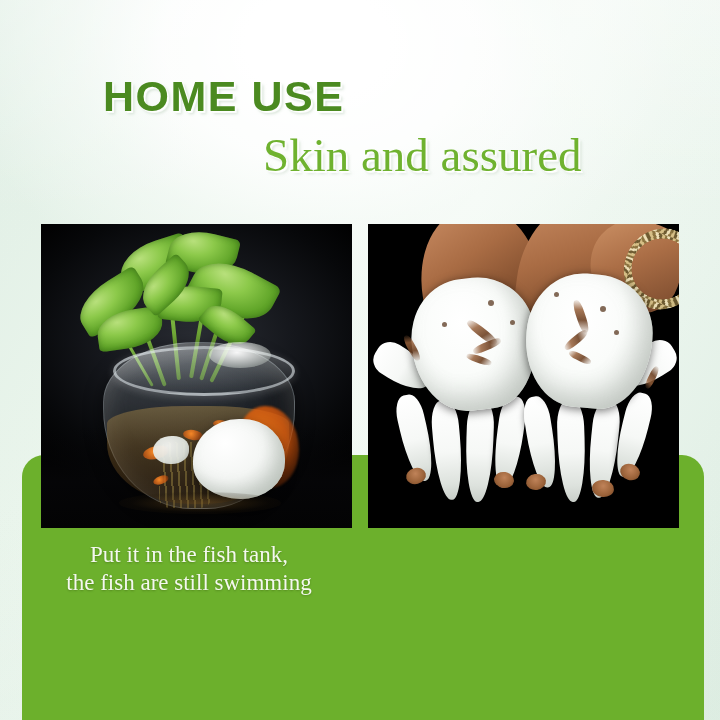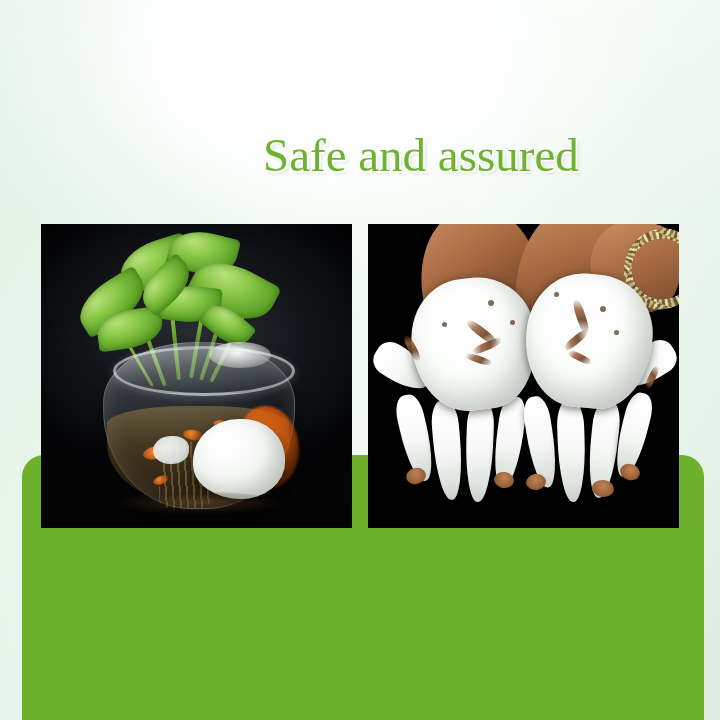--- a/index.html
+++ b/index.html
@@ -259,21 +259,22 @@
 </head>
 <body>
 
 <div id="stage">
 
   <div id="bg-base"></div>
   <div id="bg-vert"></div>
 
   <div id="green-panel"></div>
 
-  <div id="title-sub">Safe and assured</div>
+  <div id="title-main">HOME  USE</div>
+  <div id="title-sub">Skin and assured</div>
 
   <div id="photo-left" class="photo">
     <div class="photo-inner">
       <div class="lp-bg"></div>
       <div class="lp-floor"></div>
 
       <div class="lp-stem" style="left:148px; top:58px;  width:4px; height:96px; transform: rotate(10deg);"></div>
       <div class="lp-stem" style="left:136px; top:70px;  width:4px; height:86px; transform: rotate(-6deg);"></div>
       <div class="lp-stem" style="left:158px; top:48px;  width:4px; height:108px; transform: rotate(18deg);"></div>
       <div class="lp-stem" style="left:122px; top:92px;  width:4px; height:70px; transform: rotate(-20deg);"></div>
@@ -348,14 +349,16 @@
       <div class="rp-spot" style="left:74px;  top:98px;  width:5px; height:5px;"></div>
 
       <div class="rp-fingertip" style="left:38px;  top:244px; width:20px; height:16px; transform: rotate(-14deg);"></div>
       <div class="rp-fingertip" style="left:126px; top:248px; width:20px; height:16px; transform: rotate(10deg);"></div>
       <div class="rp-fingertip" style="left:158px; top:250px; width:20px; height:16px; transform: rotate(-8deg);"></div>
       <div class="rp-fingertip" style="left:224px; top:256px; width:22px; height:17px; transform: rotate(6deg);"></div>
       <div class="rp-fingertip" style="left:252px; top:240px; width:20px; height:16px; transform: rotate(16deg);"></div>
     </div>
   </div>
 
+  <div id="caption-left" class="caption">Put it in the fish tank,
+the fish are still swimming</div>
 
 </div>
 
 </body></html>

